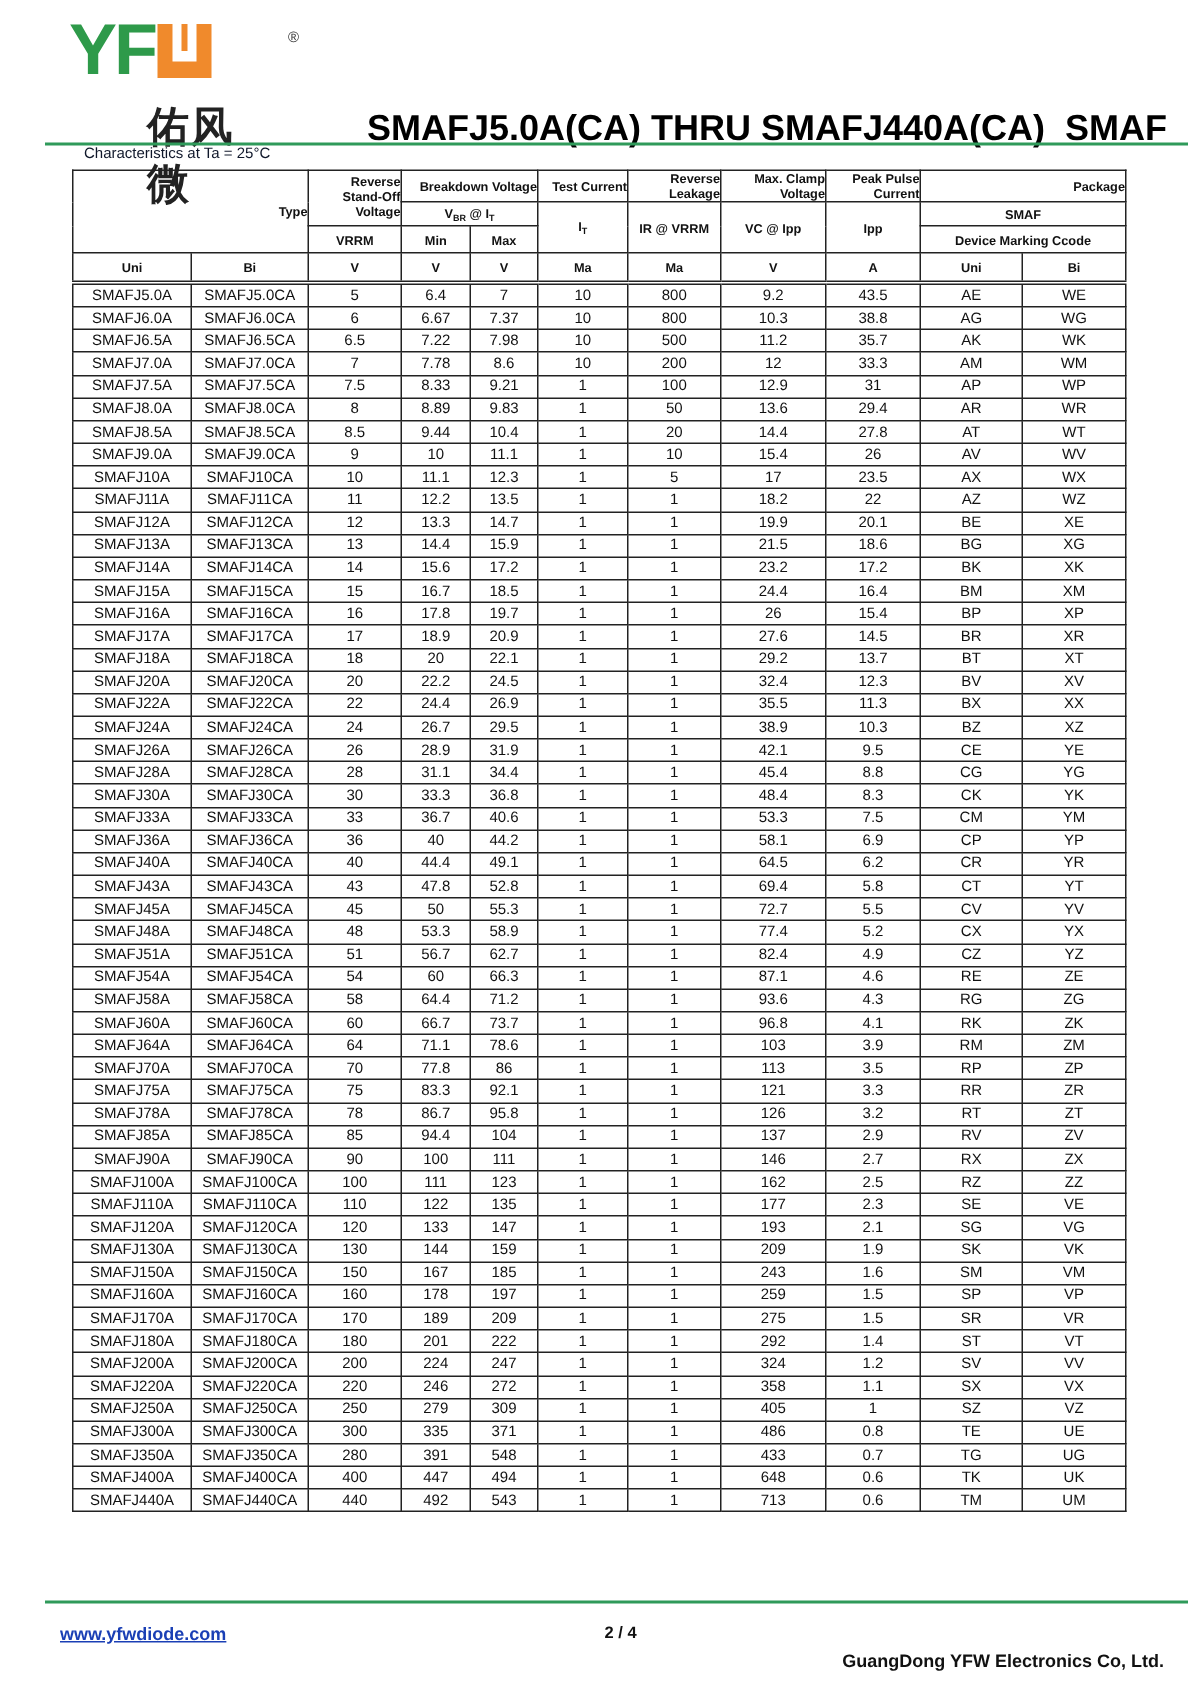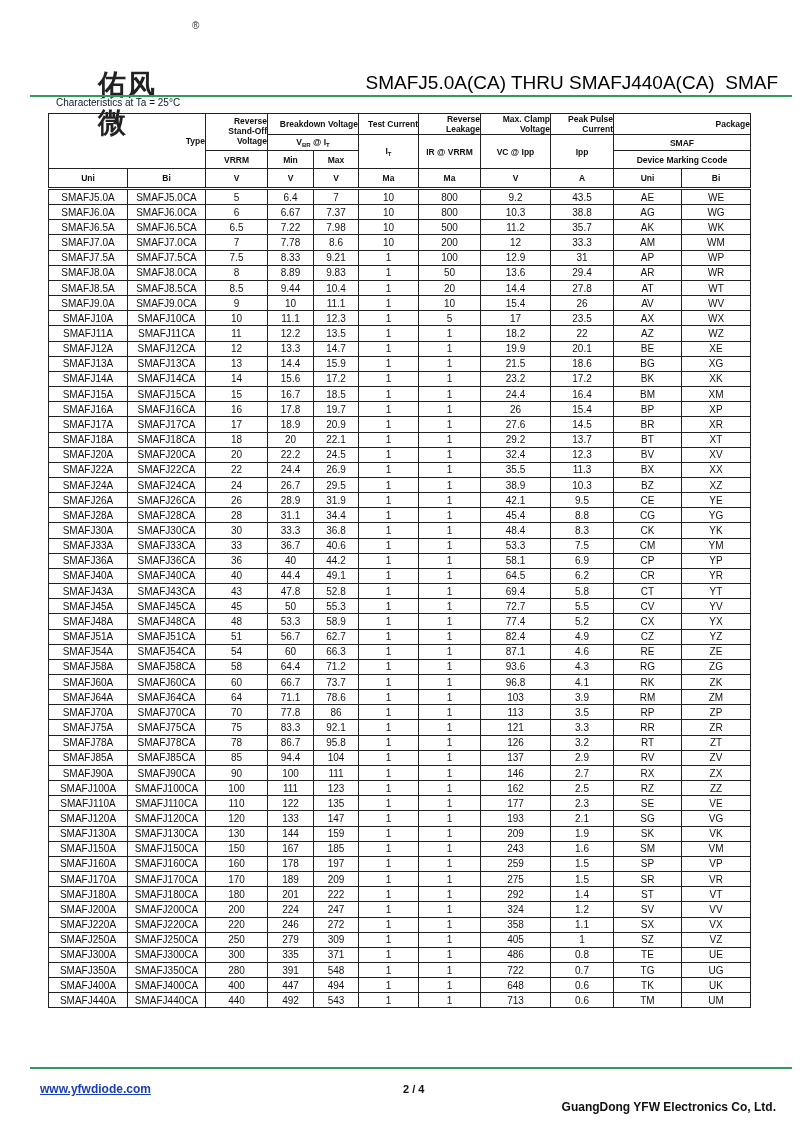--- a/index.html
+++ b/index.html
@@ -6,21 +6,21 @@
   body { width: 800px; height: 1130px; position: relative; overflow: hidden; font-family: "Liberation Sans", sans-serif; color: #111; }
   .logo { position: absolute; left: 46px; top: 10px; width: 110px; height: 80px; }
   .logo-letters { position: absolute; left: 0; top: 0; font-family: "Liberation Sans", sans-serif; font-weight: bold; font-size: 48px; line-height: 48px; letter-spacing: -2px; }
   .logo-yf { color: #2e9a4a; }
   .logo-u { display: inline-block; position: relative; width: 36px; height: 36px; margin-left: 2px; vertical-align: top; margin-top: 6px; }
   .logo-u::before { content: ""; position: absolute; left: 0; top: 0; width: 36px; height: 36px; background: #f08a2c; }
   .logo-u::after { content: ""; position: absolute; left: 10px; top: 0; width: 16px; height: 25px; background: #ffffff; }
   .logo-u .inner { position: absolute; left: 16px; top: 0; width: 4px; height: 18px; background: #f08a2c; z-index: 2; }
   .logo-reg { position: absolute; left: 146px; top: 10px; font-size: 10px; color: #333; }
   .logo-cn { position: absolute; left: 52px; top: 56px; font-family: Liberation Serif, serif; font-size: 28px; font-weight: bold; color: #222; letter-spacing: 1px; }
-  .doc-title { position: absolute; right: 22px; top: 72px; font-weight: normal; font-size: 19px; color: #000; white-space: pre; margin-left: 48px; }
+  .doc-title { position: absolute; right: 22px; top: 72px; font-weight: bold; font-size: 24px; color: #000; white-space: pre; margin-left: 48px; }
   .rule-top { position: absolute; left: 30px; right: 8px; top: 95px; height: 2px; background: #2f9a5a; }
   .subtitle { position: absolute; left: 56px; top: 97px; font-weight: normal; font-size: 10px; color: #0f172a; }
 
   table.spec { position: absolute; left: 48px; top: 113px; width: 702px; border-collapse: collapse; table-layout: fixed; }
   table.spec td, table.spec th { border: 1px solid #222; text-align: center; padding: 0; font-size: 10px; overflow: hidden; white-space: nowrap; }
   table.spec th { font-weight: bold; font-size: 8.5px; line-height: 10px; }
   table.spec tr.h1 th { height: 15px; text-align: right; }
   table.spec tr.h2 th { height: 15px; }
   table.spec tr.h3 th { height: 17px; }
   table.spec tr.h4 th { height: 18px; border-bottom: 3px double #222; }
@@ -30,20 +30,23 @@
 
   .rule-bottom { position: absolute; left: 30px; right: 8px; top: 1067px; height: 2px; background: #2f9a5a; }
   .footer-link { position: absolute; left: 40px; top: 1082px; font-weight: bold; font-size: 12px; color: #1a3fb5; text-decoration: underline; }
   .footer-page { position: absolute; left: 403px; top: 1083px; font-weight: bold; font-size: 11px; color: #111; }
   .footer-company { position: absolute; right: 24px; top: 1100px; font-weight: bold; font-size: 12px; color: #111; }
 </style>
 </head>
 <body>
 
 <div class="logo">
+  <div class="logo-letters">
+    <span class="logo-yf">YF</span><span class="logo-u"><span class="inner"></span></span>
+  </div>
   <span class="logo-reg">®</span>
   <span class="logo-cn">佑风微</span>
 </div>
 
 <div class="doc-title">SMAFJ5.0A(CA) THRU SMAFJ440A(CA)  SMAF</div>
 <div class="rule-top"></div>
 <div class="subtitle">Characteristics at Ta = 25°C</div>
 
 <table class="spec">
   <colgroup>
@@ -767,21 +770,21 @@
         <td>UE</td>
       </tr>
       <tr>
         <td>SMAFJ350A</td>
         <td>SMAFJ350CA</td>
         <td>280</td>
         <td>391</td>
         <td>548</td>
         <td>1</td>
         <td>1</td>
-        <td>722</td>
+        <td>433</td>
         <td>0.7</td>
         <td>TG</td>
         <td>UG</td>
       </tr>
       <tr>
         <td>SMAFJ400A</td>
         <td>SMAFJ400CA</td>
         <td>400</td>
         <td>447</td>
         <td>494</td>

